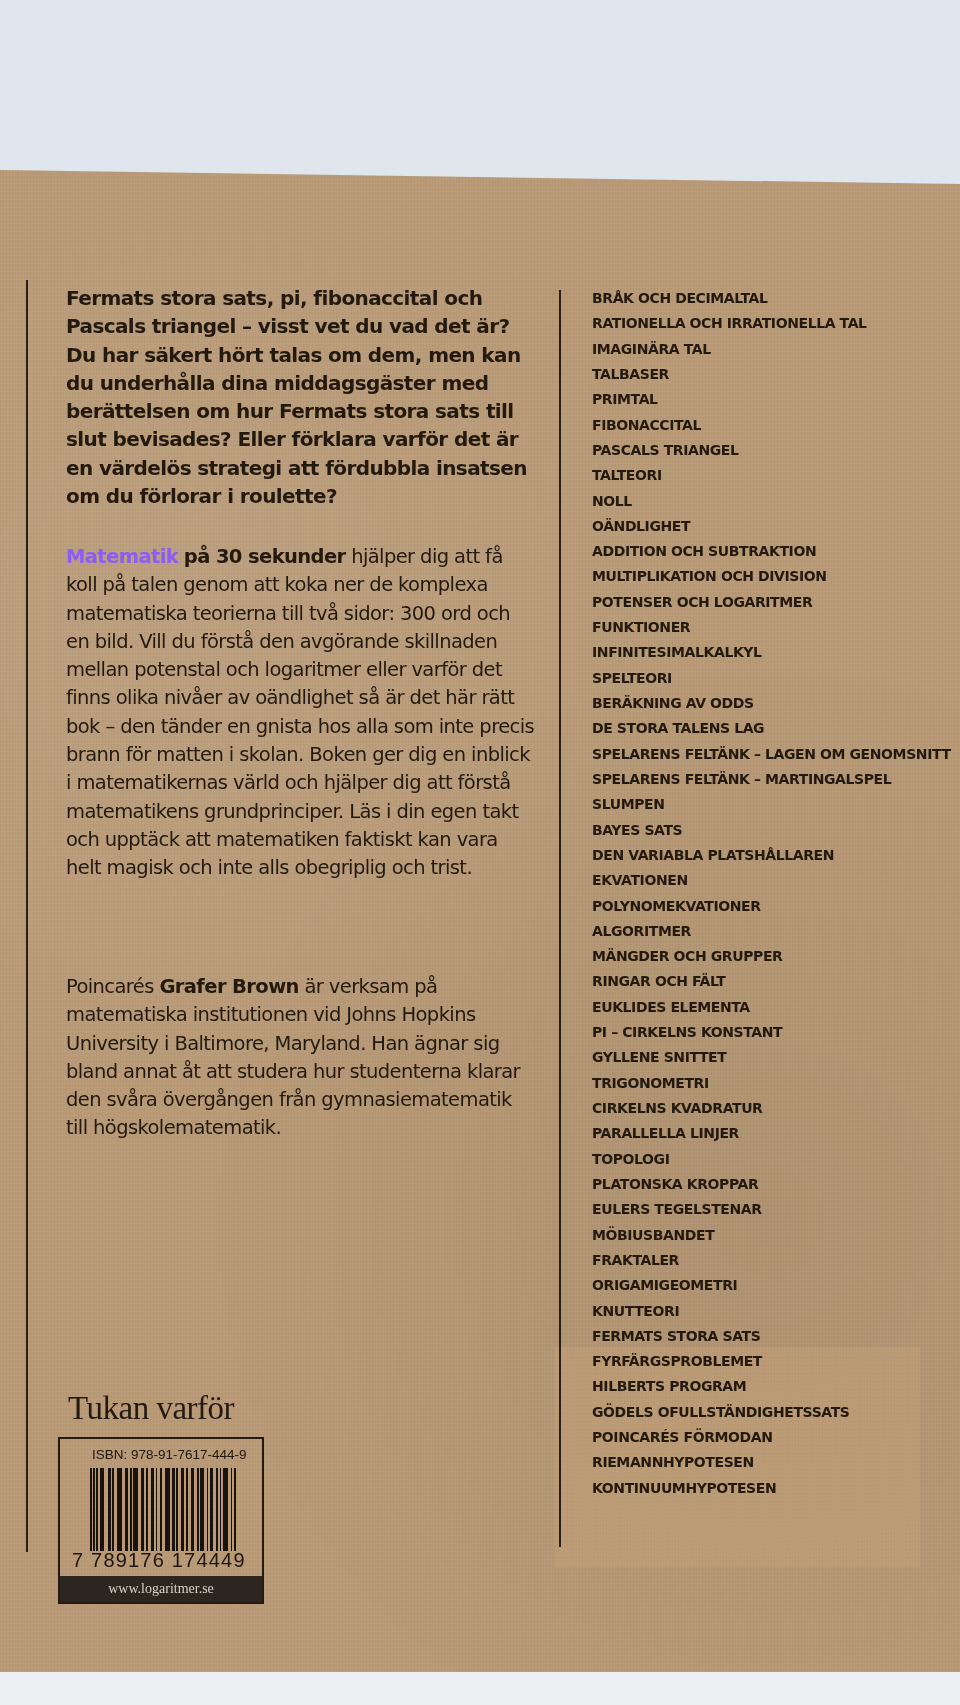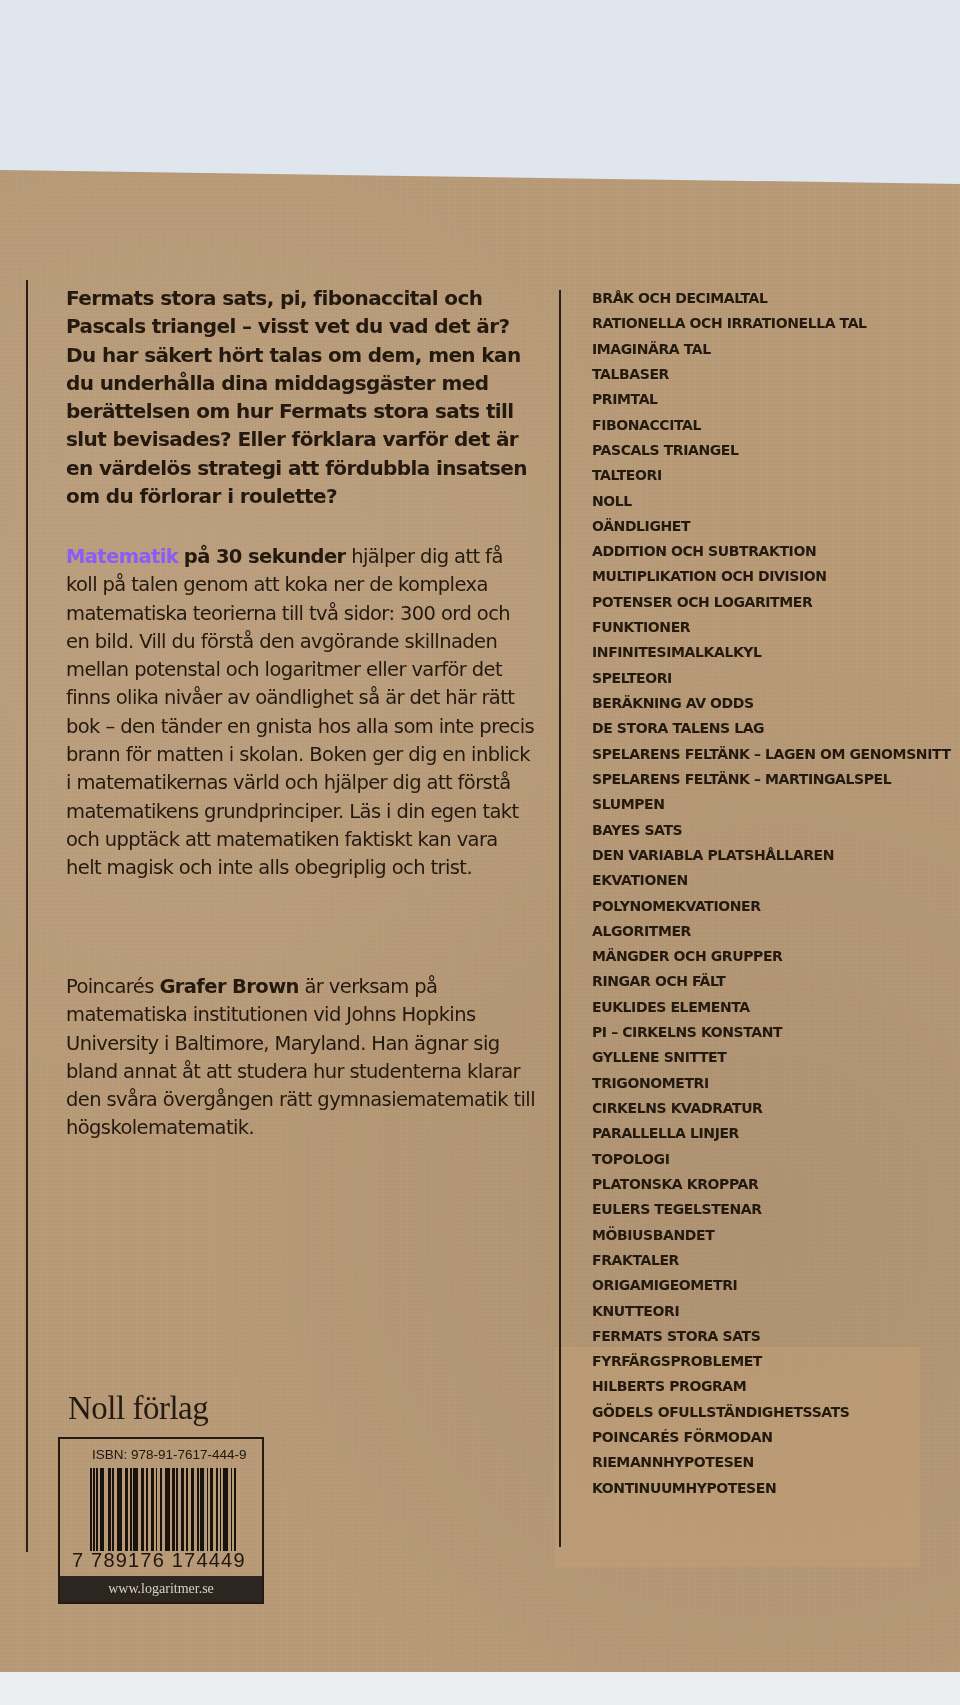--- a/index.html
+++ b/index.html
@@ -107,21 +107,21 @@
 </div>
 
 <div class="blurb desc">
   <p>
     <span class="title-green">Matematik</span>
     <span class="title-rest">på 30 sekunder</span><span> hjälper dig att få koll på talen genom att koka ner de komplexa matematiska teorierna till två sidor: 300 ord och en bild. Vill du förstå den avgörande skillnaden mellan potenstal och logaritmer eller varför det finns olika nivåer av oändlighet så är det här rätt bok – den tänder en gnista hos alla som inte precis brann för matten i skolan. Boken ger dig en inblick i matematikernas värld och hjälper dig att förstå matematikens grundprinciper. Läs i din egen takt och upptäck att matematiken faktiskt kan vara helt magisk och inte alls obegriplig och trist.</span>
   </p>
 </div>
 
 <div class="blurb editor">
-  <p><span>Poincarés </span><b>Grafer Brown</b><span> är verksam på matematiska institutionen vid Johns Hopkins University i Baltimore, Maryland. Han ägnar sig bland annat åt att studera hur studenterna klarar den svåra övergången rätt gymnasiematematik till högskolematematik.</span></p>
+  <p><span>Poincarés </span><b>Grafer Brown</b><span> är verksam på matematiska institutionen vid Johns Hopkins University i Baltimore, Maryland. Han ägnar sig bland annat åt att studera hur studenterna klarar den svåra övergången från gymnasiematematik till högskolematematik.</span></p>
 </div>
 
 <ul class="toc" id="toc">
     <li>Bråk och decimaltal</li>
     <li>Rationella och irrationella tal</li>
     <li>Imaginära tal</li>
     <li>Talbaser</li>
     <li>Primtal</li>
     <li>Fibonaccital</li>
     <li>Pascals triangel</li>
@@ -161,21 +161,21 @@
     <li>Knutteori</li>
     <li>Fermats stora sats</li>
     <li>Fyrfärgsproblemet</li>
     <li>Hilberts program</li>
     <li>Gödels ofullständighetssats</li>
     <li>Poincarés förmodan</li>
     <li>Riemannhypotesen</li>
     <li>Kontinuumhypotesen</li>
   </ul>
 
-<div class="publisher">Noll förlag</div>
+<div class="publisher">Tukan varför</div>
 
 <div class="barcode-box">
   <div class="isbn">ISBN: 978-91-7617-444-9</div>
   <div class="bars" id="bars">
       <span style="width: 1.6087px;"></span>
       <span class="g" style="width: 1.6087px;"></span>
       <span style="width: 1.6087px;"></span>
       <span class="g" style="width: 1.6087px;"></span>
       <span style="width: 1.6087px;"></span>
       <span class="g" style="width: 1.6087px;"></span>

